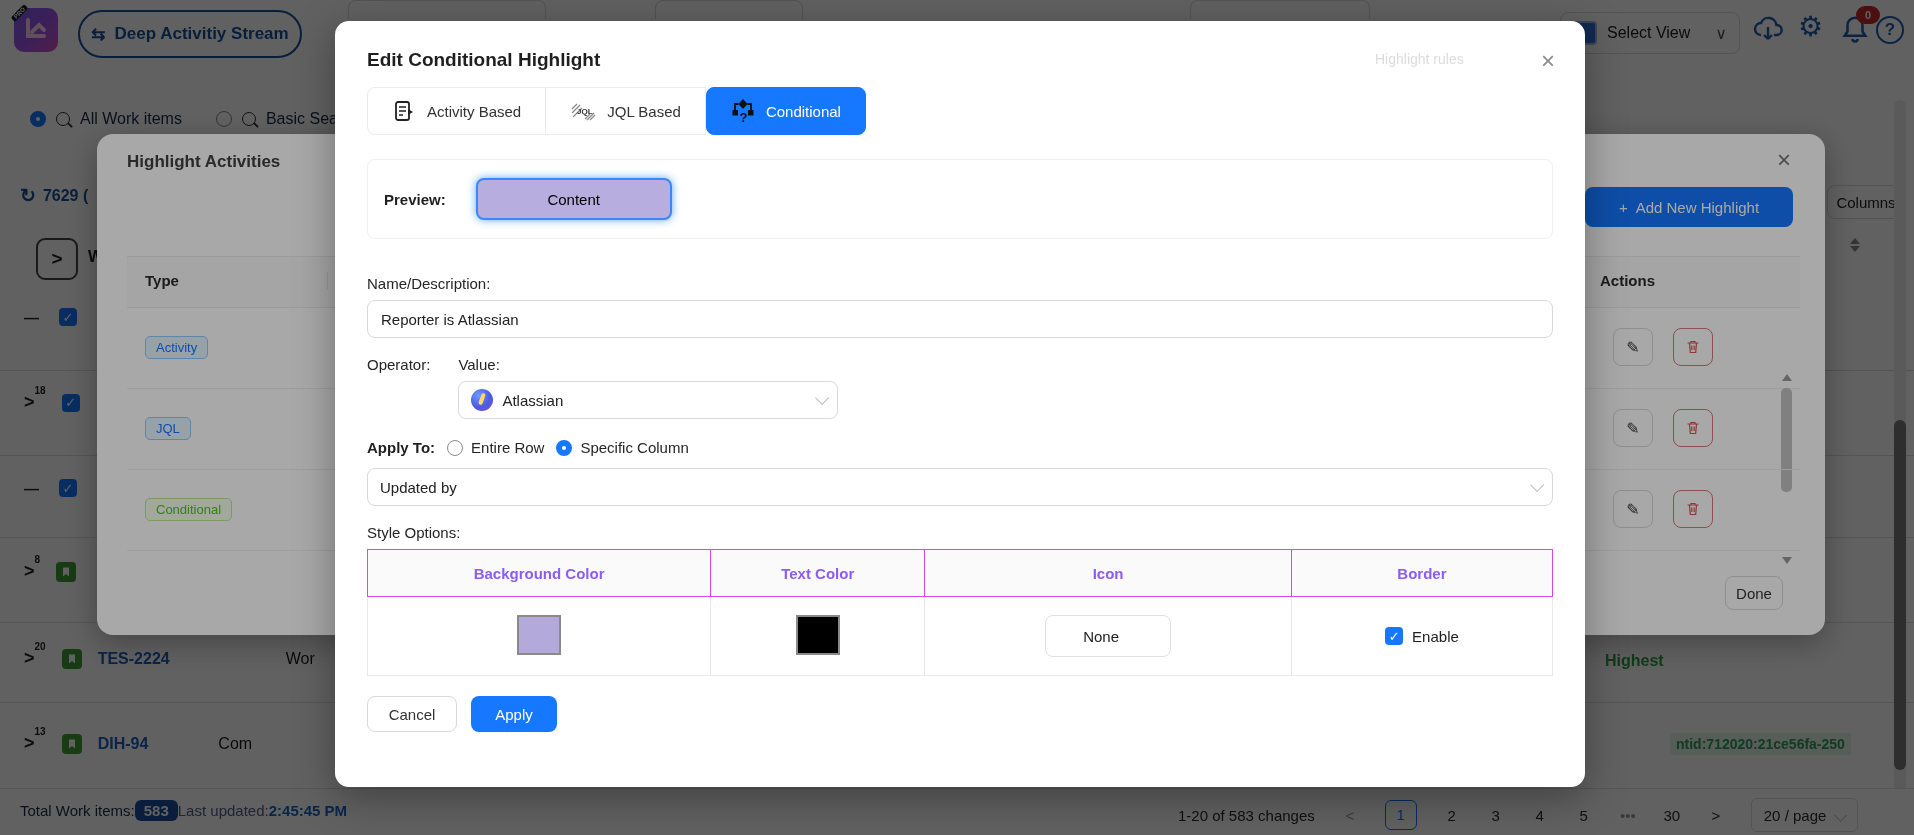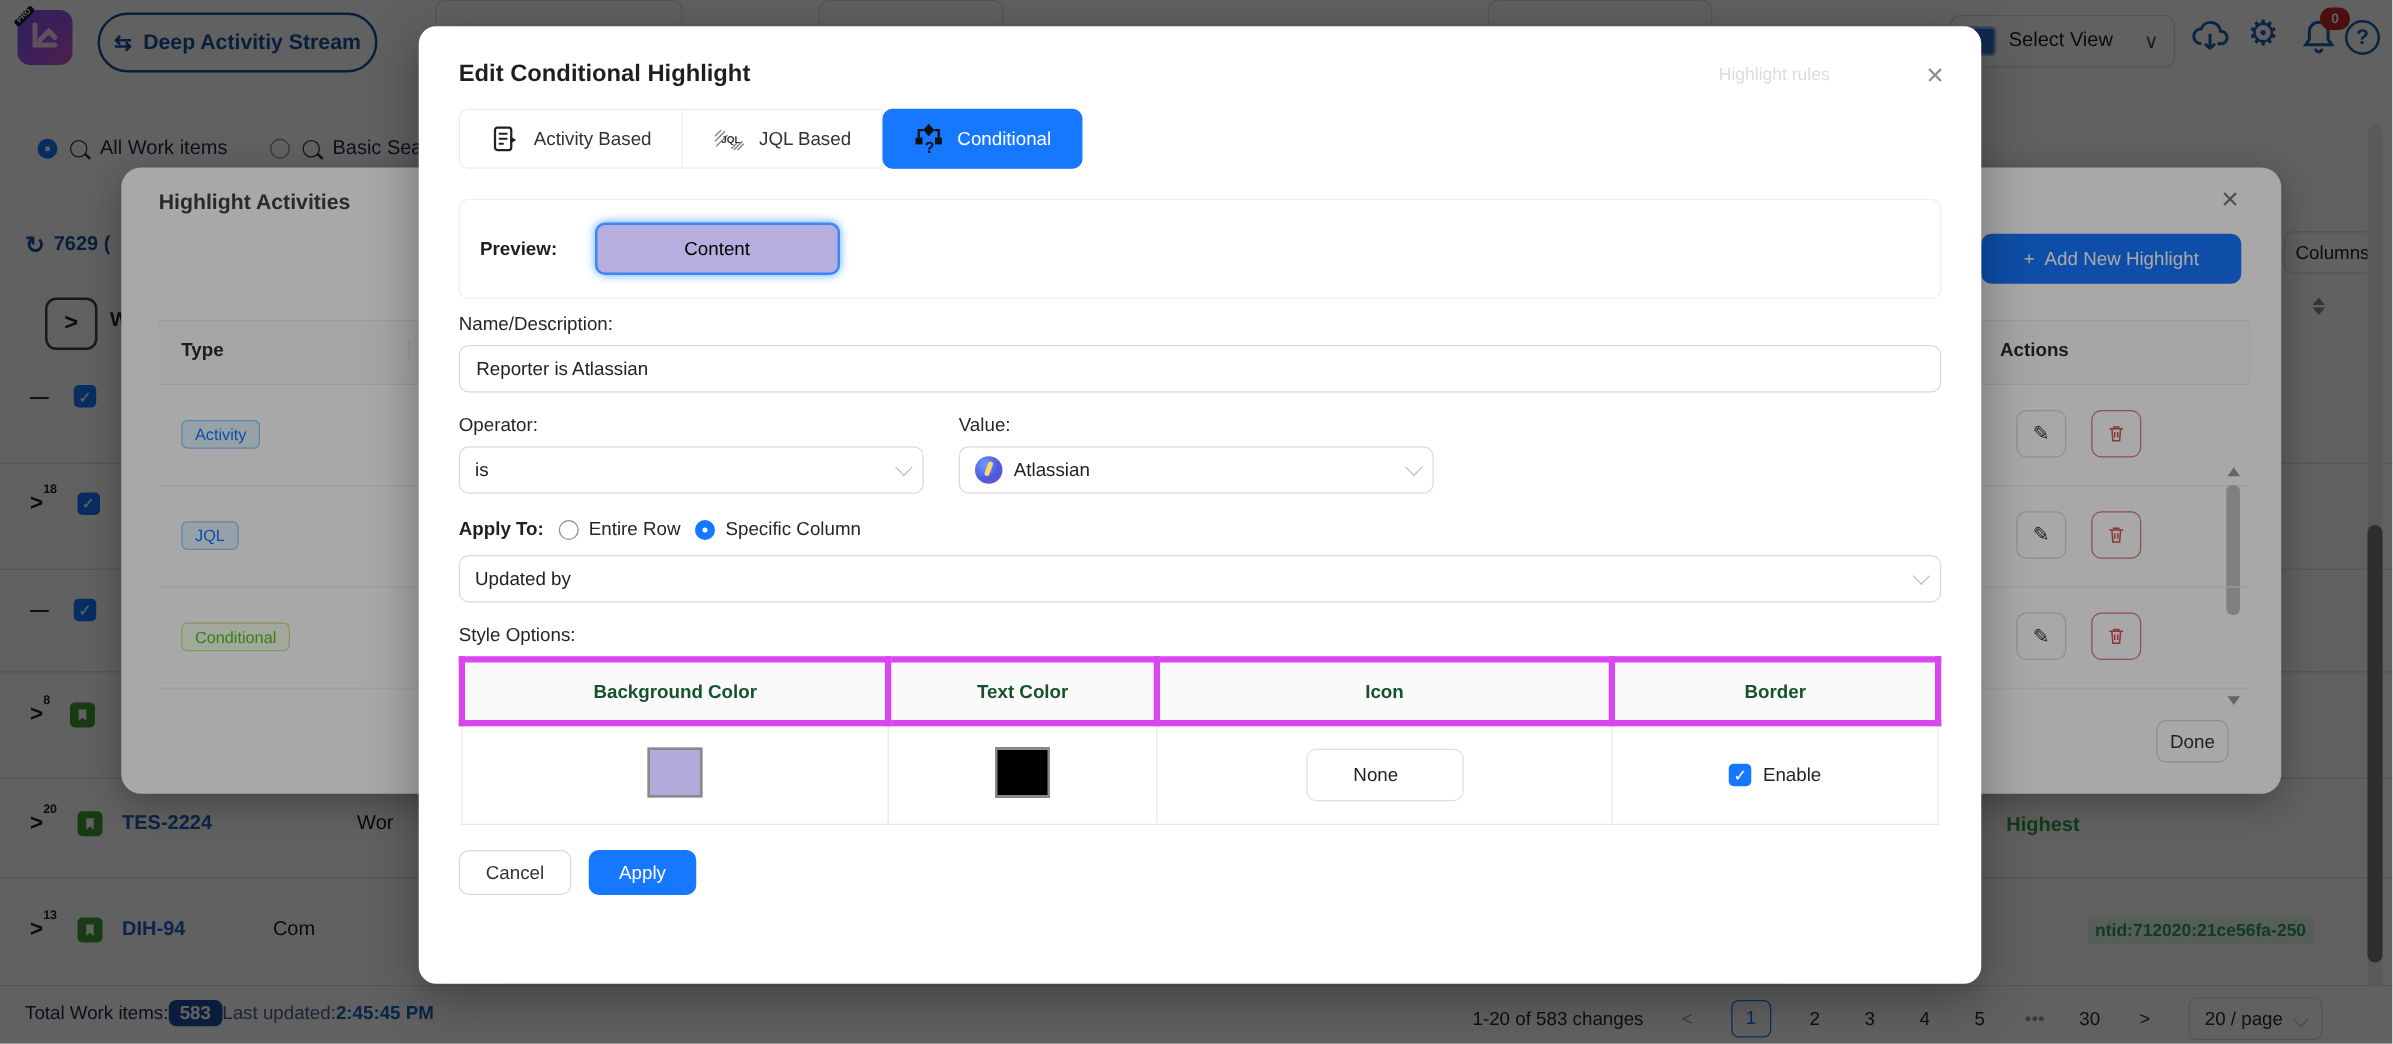--- a/index.html
+++ b/index.html
@@ -113,38 +113,38 @@
   .tab{height:48px;display:flex;align-items:center;gap:11px;padding:0 24px;border:1px solid #ebebeb;
        background:#fff;box-sizing:border-box;font-size:15px;color:#333}
   .tab.first{border-radius:8px 0 0 8px}
   .tab.mid{border-left:none}
   .tab.active{background:#1677ff;border-color:#1677ff;color:#fff;border-radius:8px;font-size:15px}
   .previewbox{margin-top:24px;border:1px solid #f0f0f0;border-radius:8px;height:80px;display:flex;align-items:center;
        padding:0 16px;box-sizing:border-box}
   .previewbox .lbl{font-weight:bold;color:#1f1f1f}
   .chip{margin-left:30px;width:196px;height:42px;border-radius:8px;background:#b7addf;border:2px solid #3d87f5;
        box-shadow:0 0 8px rgba(64,150,255,.85);display:flex;align-items:center;justify-content:center;color:#000;box-sizing:border-box}
-  .flabel{margin-top:12px;color:#262626}
+  .flabel{margin-top:36px;color:#262626}
   .input{margin-top:8px;width:100%;height:38px;border:1px solid #d9d9d9;border-radius:8px;padding:0 13px;
        box-sizing:border-box;font-size:15px;color:#222;font-family:"Liberation Sans",sans-serif}
   .selrow{margin-top:18px;display:flex;gap:28px}
   .selcol .flabel{margin-top:0}
   .select{margin-top:8px;height:38px;border:1px solid #d9d9d9;border-radius:8px;display:flex;align-items:center;
        padding:0 12px;box-sizing:border-box;color:#222;gap:9px}
   .select .cv{margin-left:auto;width:9px;height:9px;border-right:1.6px solid #bfbfbf;border-bottom:1.6px solid #bfbfbf;
        transform:rotate(45deg) translateY(-3px)}
   .w1{width:378px}.w2{width:372px}.w3{width:380px}
   .avatar{width:22px;height:22px;border-radius:50%;background:radial-gradient(circle at 35% 30%,#6f9bff,#4b5ae0 55%,#8a4bd8);position:relative}
   .avatar::after{content:"";position:absolute;left:9px;top:4px;width:4px;height:12px;background:#ffd766;border-radius:2px;transform:rotate(20deg)}
   .applyrow{margin-top:20px;display:flex;align-items:center;gap:12px}
   .applyrow .blb{font-weight:bold;color:#1f1f1f}
   .applyrow label{display:flex;align-items:center;gap:8px;color:#262626}
   .fullsel{margin-top:12px;width:100%}
   .styletable{margin-top:8px;border:1px solid #e8e8e8;width:100%;border-collapse:collapse;table-layout:fixed}
-  .styletable th{height:44px;background:#fafafa;border:5px solid #d946ef;font-size:15px;color:#14532d}
+  .styletable th{height:44px;background:#fafafa;border:1px solid #d946ef;font-size:15px;color:#8b5cf6}
   .styletable td{height:76px;border:1px solid #e8e8e8;text-align:center;vertical-align:middle}
   .swatch{display:inline-block;width:44px;height:40px;border:2px solid #8a8a8a;box-sizing:border-box}
   .sw-bg{background:#b3a9db}.sw-tx{background:#000}
   .nonesel{display:inline-flex;width:124px;height:40px;border:1px solid #e0e0e0;border-radius:8px;align-items:center;
        justify-content:center;gap:14px;color:#222}
   .encell{display:inline-flex;align-items:center;gap:9px;color:#222}
   .btnrow{margin-top:20px;display:flex;gap:14px}
   .btn{height:36px;border-radius:8px;font-size:15px;display:flex;align-items:center;justify-content:center;
        box-sizing:border-box;font-family:"Liberation Sans",sans-serif}
   .btn.cancel{width:90px;border:1px solid #d9d9d9;background:#fff;color:#333}
@@ -396,24 +396,20 @@
     <span class="lbl">Preview:</span>
     <span class="chip">Content</span>
   </div>
 
   <div class="flabel">Name/Description:</div>
   <input class="input" value="Reporter is Atlassian" style="">
 
   <div class="selrow">
     <div class="selcol">
       <div class="flabel">Operator:</div>
-      <div class="select w2">
-        <span>is</span>
-        <span class="cv"></span>
-      </div>
     </div>
     <div class="selcol">
       <div class="flabel">Value:</div>
       <div class="select w3">
         <span class="avatar"></span>
         <span>Atlassian</span>
         <span class="cv"></span>
       </div>
     </div>
   </div>

